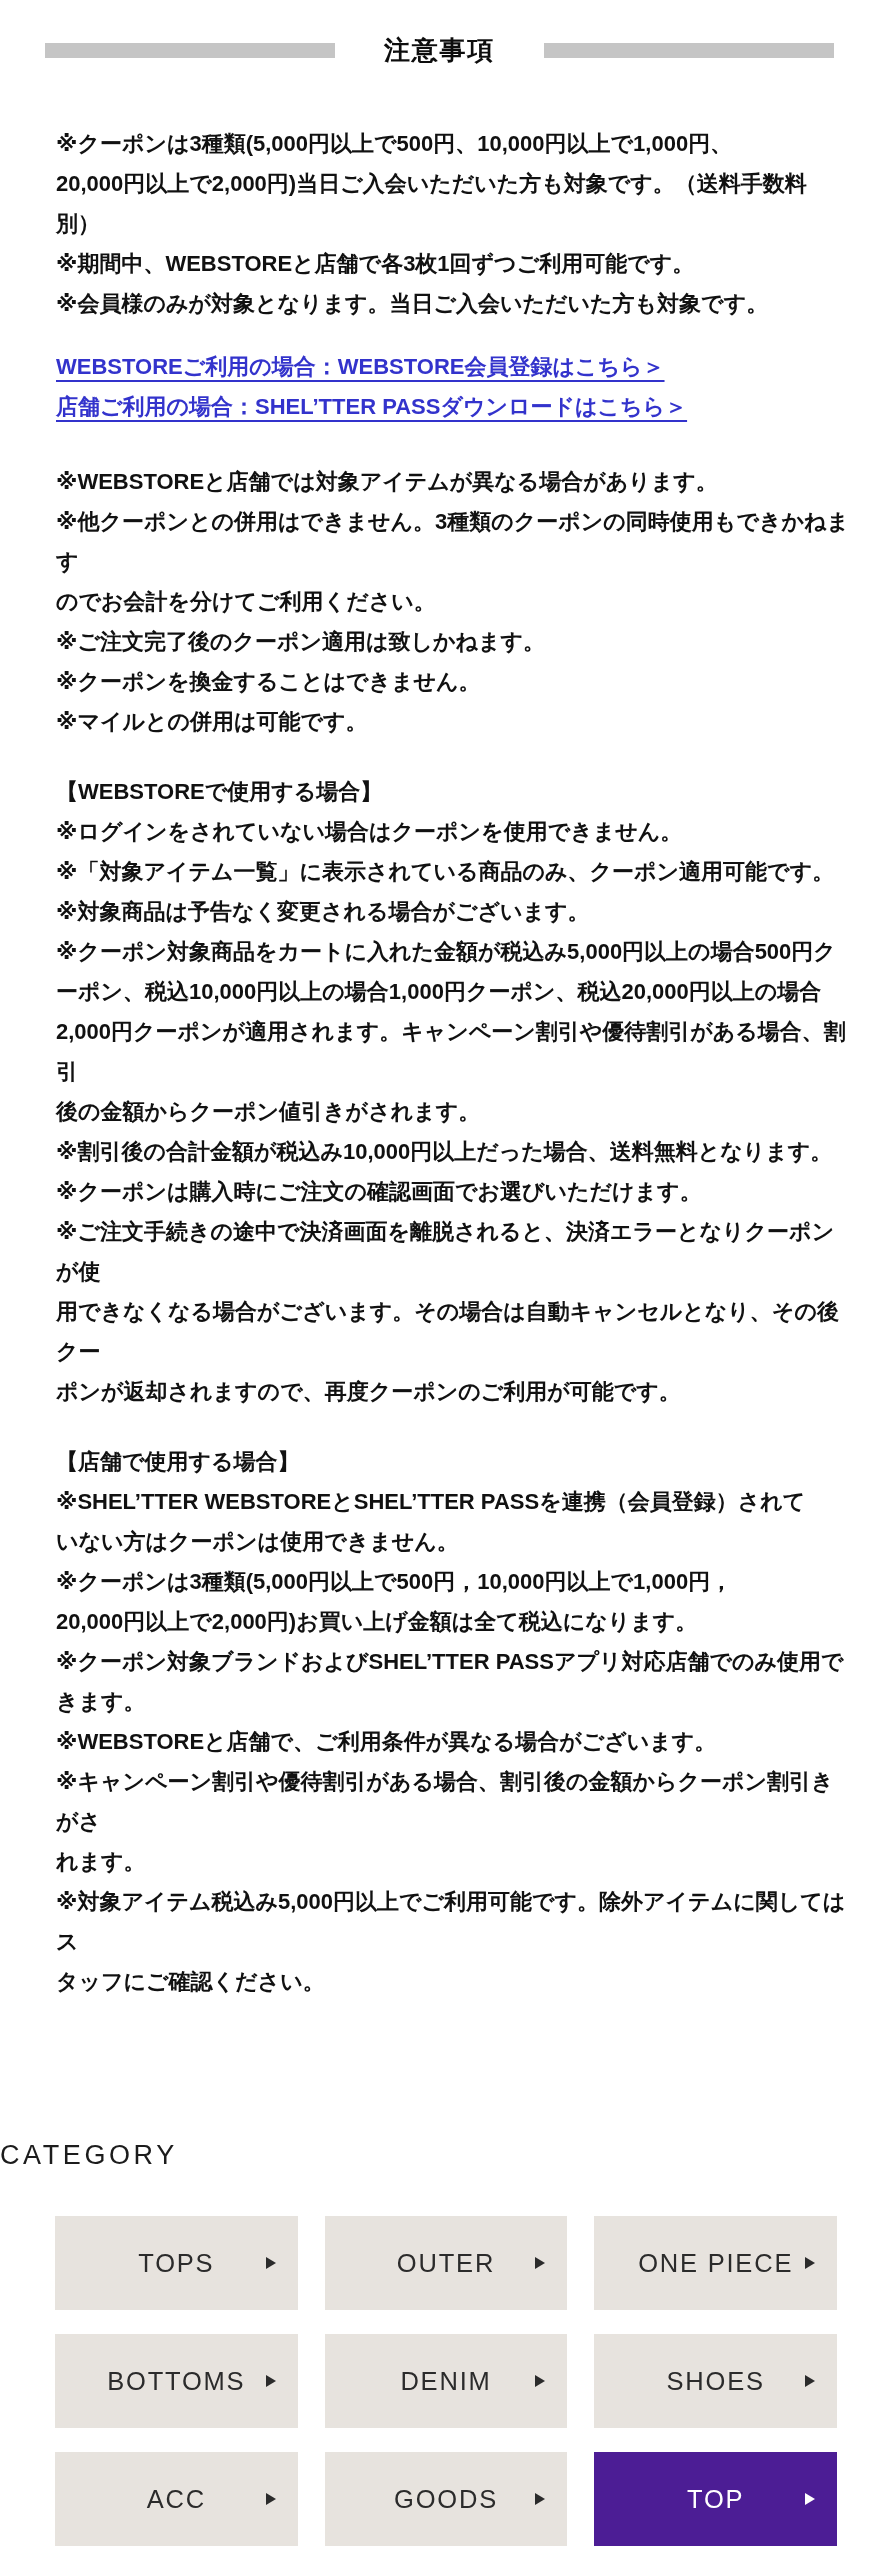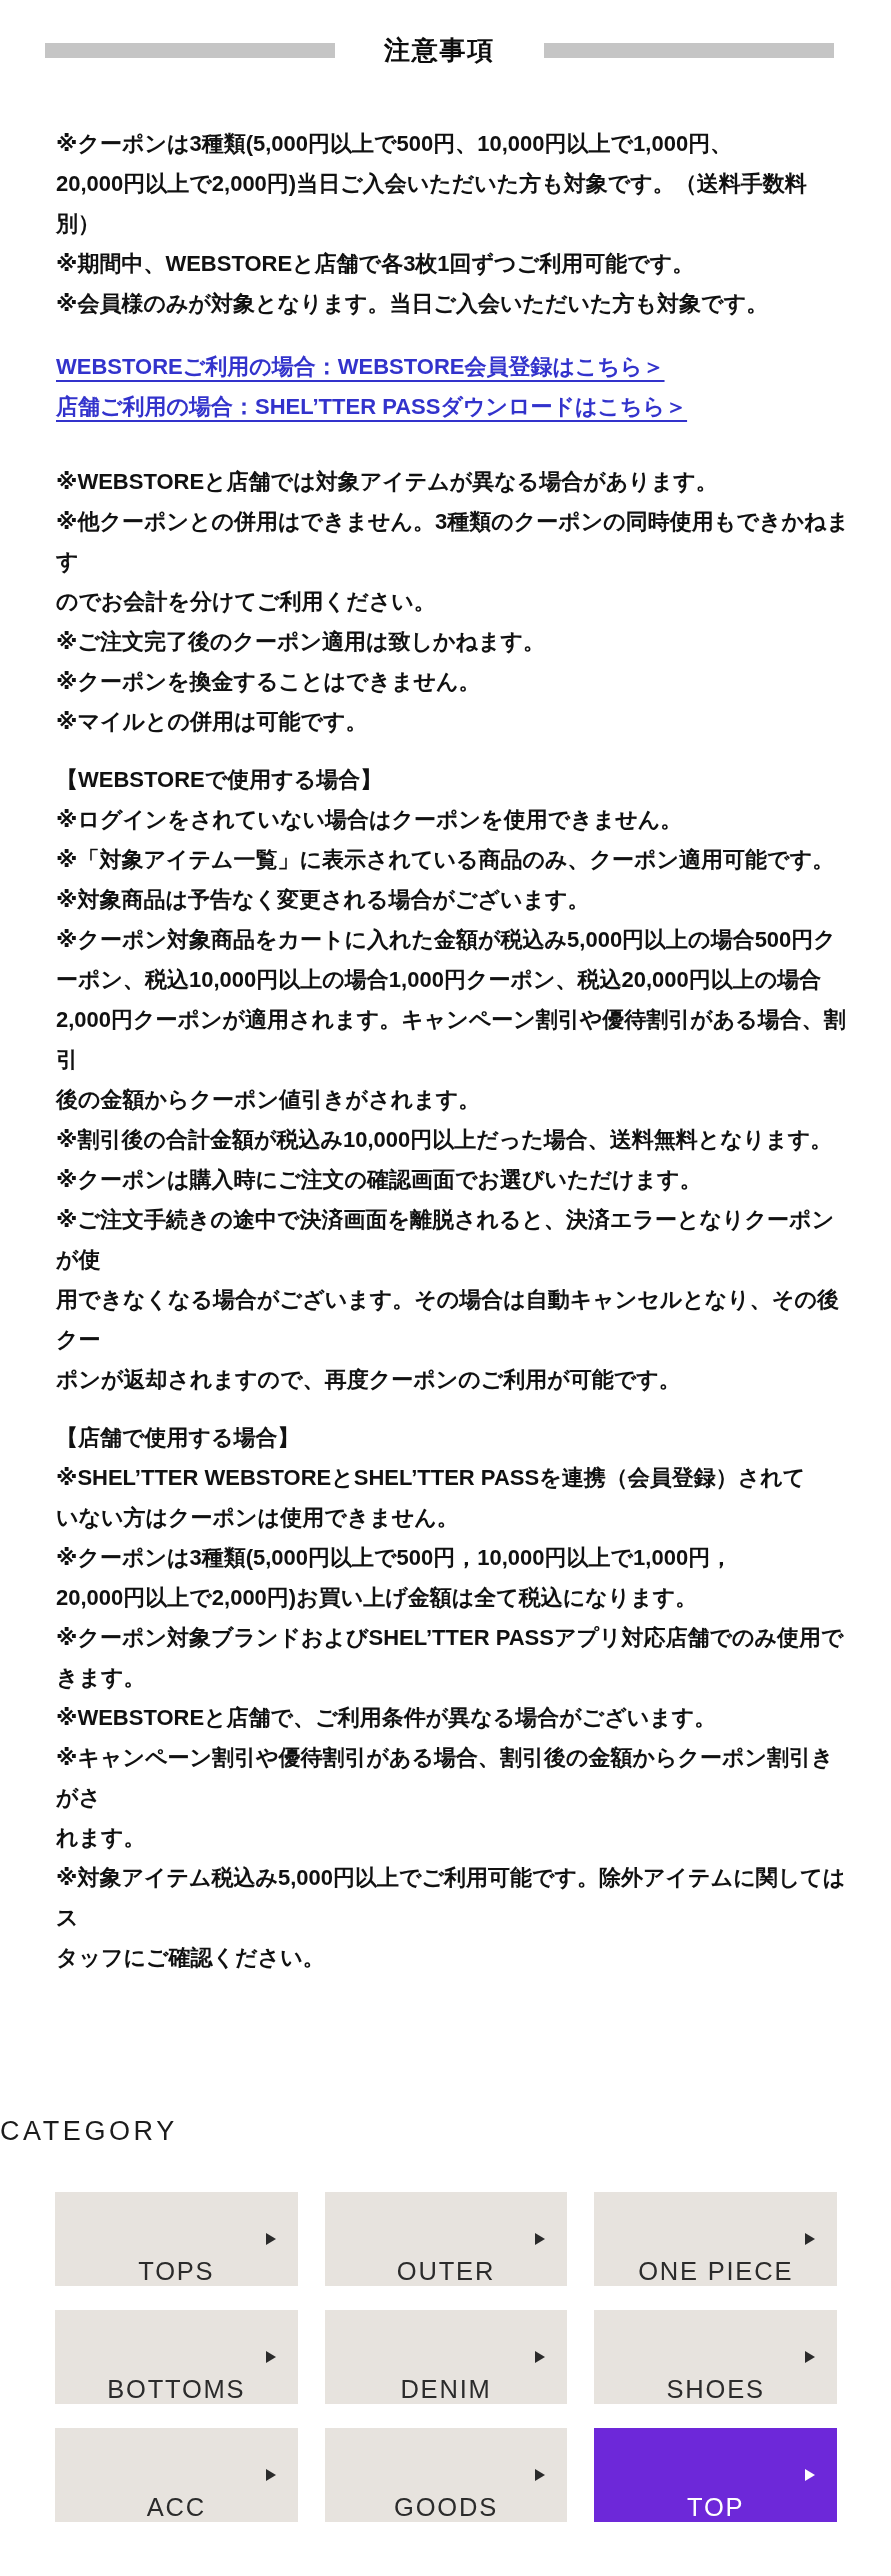--- a/index.html
+++ b/index.html
@@ -42,21 +42,21 @@
   .links-block { margin-top: 23px; text-align: right; }
   .link {
     display: block;
     color: #3333cc;
     text-decoration: underline;
     text-underline-offset: 5.5px;
     cursor: pointer;
     width: fit-content;
   }
   .group-b { margin-top: 35px; }
-  .note-section { margin-top: 18px; }
+  .note-section { margin-top: 30px; }
 
   
   .category-heading {
     margin: 138px 0 0 0;
     text-align: left;
     font-size: 27px;
     font-weight: 400;
     letter-spacing: 3.6px;
     color: #1c1c1c;
   }
@@ -65,29 +65,29 @@
     padding: 0 55px;
     display: grid;
     grid-template-columns: repeat(3, 1fr);
     gap: 24px 27px;
   }
   .cat-btn {
     position: relative;
     height: 94px;
     background: #e7e3de;
     display: flex;
-    align-items: flex-end;
+    align-items: center;
     justify-content: center;
     font-size: 25.5px;
     letter-spacing: 1.8px;
     color: #2b2b2b;
     cursor: pointer;
     text-decoration: none;
   }
-  .cat-btn.active { background: #6d28d9; color: #ffffff; }
+  .cat-btn.active { background: #4c1d95; color: #ffffff; }
   .arrow {
     position: absolute;
     right: 22px;
     top: 50%;
     transform: translateY(-50%);
     width: 0; height: 0;
     border-top: 6.4px solid transparent;
     border-bottom: 6.4px solid transparent;
     border-left: 10px solid currentColor;
   }

